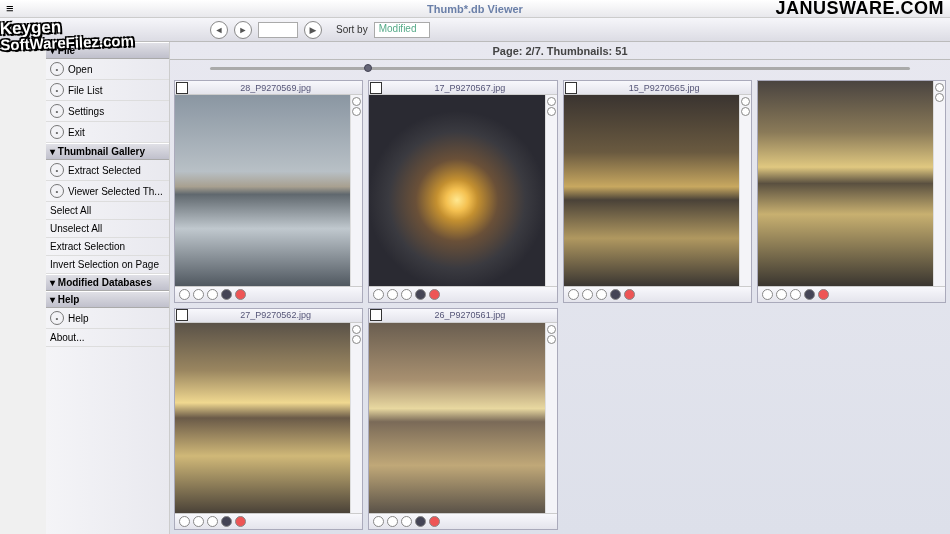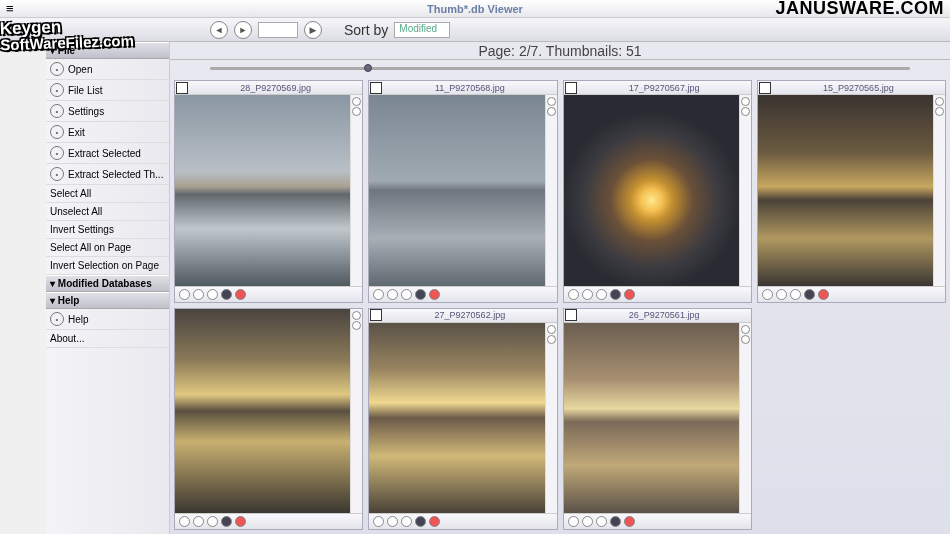--- a/index.html
+++ b/index.html
@@ -6,35 +6,35 @@
 body { width: 950px; height: 534px; overflow: hidden; background: #f0f0f0; }
 
 .top-bar { height: 18px; display: flex; align-items: center; background: linear-gradient(#ffffff, #e8e8ec); border-bottom: 1px solid #ccc; position: relative; }
 .hamburger { padding: 0 6px; font-size: 13px; cursor: pointer; }
 .top-title { position: absolute; left: 50%; transform: translateX(-50%); font-size: 11px; font-weight: 600; color: #6a7fa8; }
 .top-brand { position: absolute; right: 6px; font-size: 18px; font-weight: 900; letter-spacing: 0.5px; color: #000; }
 
 .toolbar { height: 24px; background: linear-gradient(#f6f6fa, #dcdce4); border-bottom: 1px solid #bbb; display: flex; align-items: center; padding-left: 210px; gap: 6px; font-size: 10px; }
 .tb-btn { width: 18px; height: 18px; border: 1px solid #888; border-radius: 50%; background: #fff; display:flex;align-items:center;justify-content:center;font-size:9px;color:#555;cursor:pointer;}
 .tb-text { width: 40px; height: 16px; border:1px solid #aaa; background:#fff; font-size:10px; padding:0 2px;}
-.sort-label { font-size:14px; color:#333; margin-left:16px;}
+.sort-label { font-size:10px; color:#333; margin-left:8px;}
 .sort-select { height:16px; font-size:10px; border:1px solid #aaa; background:#fff; padding:0 12px 12px 4px; color:#5a8; position:relative;}
 
 .container { display: flex; height: calc(100% - 42px); }
 
 .sidebar { width: 124px; background: linear-gradient(to right,#f4f4f7,#e9e9ef); border-right:1px solid #ccc; font-size:10px; overflow:hidden;margin-left:46px;}
 .side-header { background: linear-gradient(#e0e0e6,#c0c0cc); padding:2px 4px; font-weight:bold; font-size:10px; border-top:1px solid #fff; border-bottom:1px solid #aaa;}
 .side-item { display:flex; align-items:center; gap:4px; padding:3px 4px; font-size:10px; border-bottom:1px solid #ddd; cursor:pointer;}
 .side-icon { width:14px;height:14px;border:1px solid #777;border-radius:50%;display:flex;align-items:center;justify-content:center;font-size:8px;color:#666;flex-shrink:0;}
 
 .watermark { position:absolute; left:0; top:18px; z-index:50; pointer-events:none; font-family:"Comic Sans MS",cursive; font-weight:900; font-size:17px; color:#fff; text-shadow: -1.5px -1.5px 0 #000, 1.5px -1.5px 0 #000, -1.5px 1.5px 0 #000, 1.5px 1.5px 0 #000, 2px 2px 0 #000; transform:rotate(-2deg); line-height:1.0;}
 .watermark .line2 { font-size:15px; }
 
 .main { flex:1; display:flex; flex-direction:column; background:linear-gradient(#e8e8f0,#dde0ea); overflow:hidden;}
-.page-info { height:18px; font-size:14px; color:#444; display:flex;align-items:center;justify-content:center;font-weight:400; border-bottom:1px solid #bbb;}
+.page-info { height:18px; font-size:11px; color:#444; display:flex;align-items:center;justify-content:center;font-weight:700; border-bottom:1px solid #bbb;}
 .slider-row { height:16px; display:flex;align-items:center;justify-content:center; padding:0 40px;}
 .slider-track { flex:1; height:3px; background:#aaa; border-radius:2px; position:relative;}
 .slider-dot { position:absolute; left:22%; top:-3px; width:8px;height:8px;border-radius:50%;background:#667;border:1px solid #445;}
 
 .grid { flex:1; display:grid; grid-template-columns: repeat(4,1fr); gap:5px; padding:4px; overflow:hidden;}
 .thumb { background:#fff; border:1px solid #aab; display:flex;flex-direction:column; font-size:9px;}
 .thumb-head { display:flex; align-items:center; background:linear-gradient(#f8f8fc,#e4e4ec); height:14px; border-bottom:1px solid #ccc;}
 .thumb-check { width:12px;height:12px;border:1.5px solid #333;margin:1px;flex-shrink:0;background:#fff;}
 .thumb-name { flex:1; text-align:center; font-size:9px; color:#557; white-space:nowrap; overflow:hidden; text-overflow:ellipsis;}
 .thumb-side { display:flex; flex:1; overflow:hidden;}
@@ -90,39 +90,37 @@
         <span>File List</span>
       </div>
       <div class="side-item">
         <span class="side-icon">•</span>
         <span>Settings</span>
       </div>
       <div class="side-item">
         <span class="side-icon">•</span>
         <span>Exit</span>
       </div>
+      <div class="side-header">▾ Thumbnail Gallery</div>
       <div class="side-item">
         <span class="side-icon">•</span>
         <span>Extract Selected</span>
       </div>
       <div class="side-item">
         <span class="side-icon">•</span>
-        <span>Extract Selected Th...</span>
+        <span>Viewer Selected Th...</span>
       </div>
       <div class="side-item">
         <span>Select All</span>
       </div>
       <div class="side-item">
         <span>Unselect All</span>
       </div>
       <div class="side-item">
-        <span>Invert Settings</span>
-      </div>
-      <div class="side-item">
-        <span>Select All on Page</span>
+        <span>Extract Selection</span>
       </div>
       <div class="side-item">
         <span>Invert Selection on Page</span>
       </div>
       <div class="side-header">▾ Modified Databases</div>
       <div class="side-header">▾ Help</div>
       <div class="side-item">
         <span class="side-icon">•</span>
         <span>Help</span>
       </div>
@@ -155,40 +153,20 @@
             <span class="tf-btn"></span>
             <span class="tf-btn"></span>
             <span class="tf-btn"></span>
             <span class="tf-btn tf-dark"></span>
             <span class="tf-btn tf-o"></span>
           </div>
         </div>
         <div class="thumb">
           <div class="thumb-head">
             <span class="thumb-check"></span>
-            <span class="thumb-name">11_P9270568.jpg</span>
-          </div>
-          <div class="thumb-side">
-            <div class="thumb-img sky2"></div>
-            <div class="thumb-ctrl">
-              <span class="tc-btn"></span>
-              <span class="tc-btn"></span>
-            </div>
-          </div>
-          <div class="thumb-foot">
-            <span class="tf-btn"></span>
-            <span class="tf-btn"></span>
-            <span class="tf-btn"></span>
-            <span class="tf-btn tf-dark"></span>
-            <span class="tf-btn tf-o"></span>
-          </div>
-        </div>
-        <div class="thumb">
-          <div class="thumb-head">
-            <span class="thumb-check"></span>
             <span class="thumb-name">17_P9270567.jpg</span>
           </div>
           <div class="thumb-side">
             <div class="thumb-img sky3"></div>
             <div class="thumb-ctrl">
               <span class="tc-btn"></span>
               <span class="tc-btn"></span>
             </div>
           </div>
           <div class="thumb-foot">

